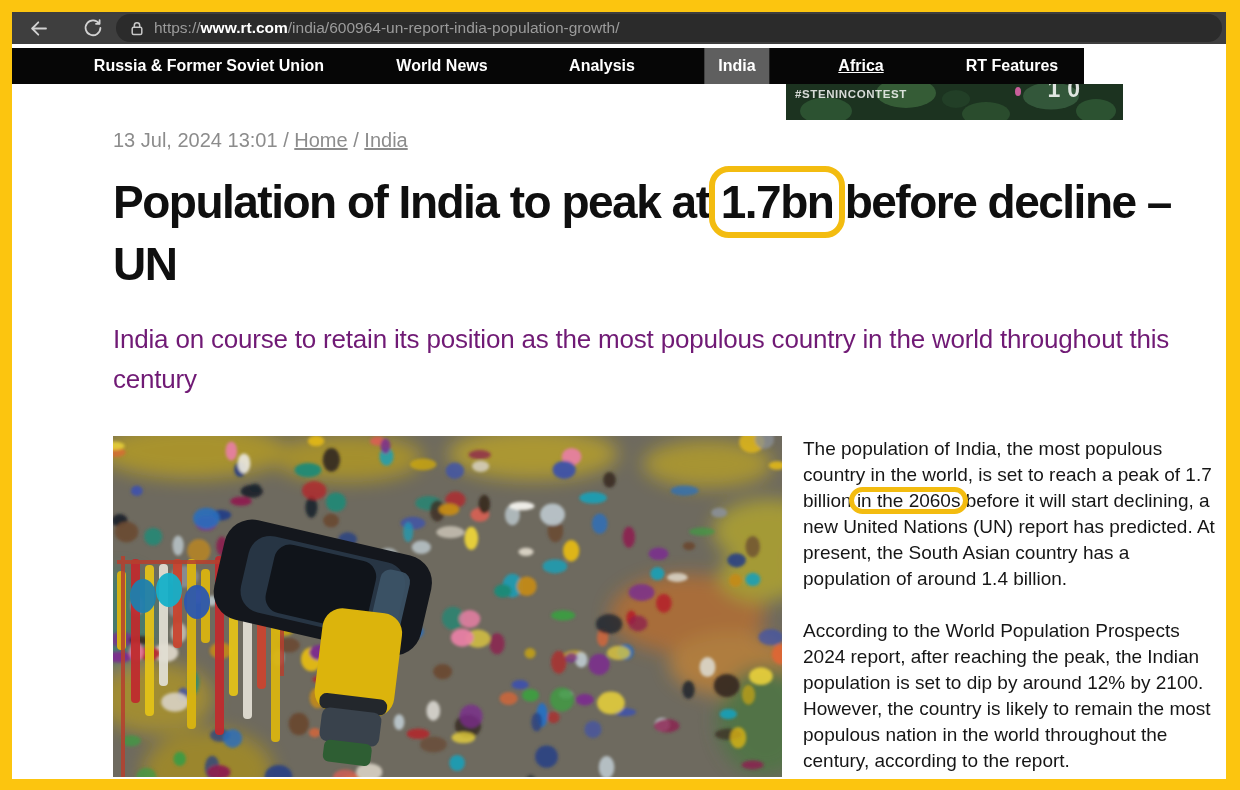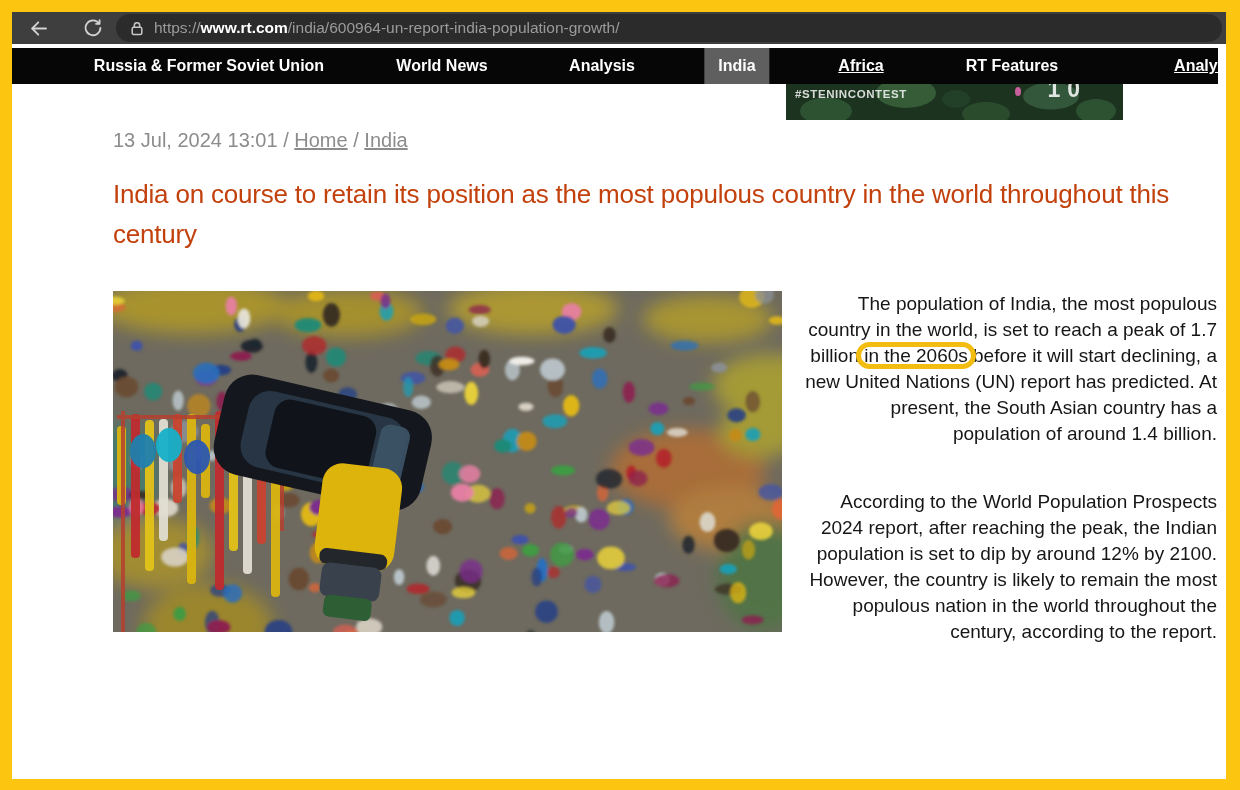--- a/index.html
+++ b/index.html
@@ -14,44 +14,44 @@
 
   
   .chrome{position:absolute;left:0;top:0;width:1214px;height:32px;background:var(--chrome);}
   .navbtn{position:absolute;top:2px;width:34px;height:28px;background:none;border:none;display:flex;align-items:center;justify-content:center;cursor:pointer;}
   .navbtn.back{left:10px;} .navbtn.reload{left:64px;}
   .urlbar{position:absolute;left:104px;right:4px;top:2px;height:28px;background:var(--urlbar);border-radius:15px;display:flex;align-items:center;padding-left:13px;gap:9px;cursor:text;}
   .url{font-size:15.5px;color:#9b9b9b;white-space:nowrap;overflow:hidden;}
   .u-domain{color:#ffffff;font-weight:600;}
 
   
-  .nav{position:absolute;left:0;top:36px;width:1206px;height:36px;background:var(--nav);}
+  .nav{position:absolute;left:0;top:36px;width:1072px;height:36px;background:var(--nav);}
   .nav a{position:absolute;transform:translateX(-50%);line-height:36px;font-size:16px;font-weight:bold;color:#fff;text-decoration:none;white-space:nowrap;}
   .nav a:nth-of-type(1){left:197px;} .nav a:nth-of-type(2){left:430px;}
   .nav a:nth-of-type(3){left:590px;} .nav a:nth-of-type(4){left:725px;}
   .nav a:nth-of-type(5){left:849px;text-decoration:underline;} .nav a:nth-of-type(6){left:1000px;}
   .nav a:nth-of-type(7){left:1195px;text-decoration:underline;}
   .nav a.active{background:var(--nav_active);padding:0 14px;}
 
   
   .banner{position:absolute;left:774px;top:72px;width:337px;height:36px;overflow:hidden;cursor:pointer;}
   .banner svg{position:absolute;inset:0;width:100%;height:100%;}
   .hashtag{position:absolute;left:9px;top:4px;font-size:11.5px;font-weight:bold;letter-spacing:.6px;color:rgba(255,255,255,.82);}
   .partial{position:absolute;right:36px;top:-8px;font-size:23px;font-weight:bold;letter-spacing:7px;color:rgba(255,255,255,.85);}
 
   
   .article{position:absolute;left:101px;top:118px;width:1113px;}
   .crumbs{font-size:20px;line-height:20px;color:#8c8c8c;}
   .crumbs a{color:#8c8c8c;}
   h1{margin-top:21px;width:1092px;font-size:46px;line-height:62px;font-weight:700;letter-spacing:-1.5px;color:#0f0f0f;}
-  .standfirst{margin-top:24px;width:1070px;font-size:26px;line-height:40px;letter-spacing:-.2px;color:#c2410c;font-weight:400;}
+  .standfirst{margin-top:24px;width:1070px;font-size:26px;line-height:40px;letter-spacing:-.2px;color:#701a75;font-weight:400;}
   .cols{margin-top:37px;display:flex;gap:21px;}
   .photo{flex:none;width:669px;height:341px;overflow:hidden;background:#6e6a5f;}
-  .bodycol{width:414px;font-size:19px;line-height:26px;color:#161616;text-align:right;}
-  .bodycol p + p{margin-top:42px;}
+  .bodycol{width:414px;font-size:19px;line-height:26px;color:#161616;}
+  .bodycol p + p{margin-top:26px;}
 
   
   .ann{position:relative;}
   .ann::after{content:"";position:absolute;inset:-10px -12px;border:6px solid var(--annotation);border-radius:20px;pointer-events:none;}
   .ann.small::after{inset:-3px -8px;border-width:5px;border-radius:15px;}
 
   .icon{display:block;}
 </style>
 </head>
 <body>
@@ -108,20 +108,21 @@
 
     <article class="article">
       <div class="crumbs">
         <span>13 Jul, 2024 13:01</span>
         <span>/</span>
         <a href="#">Home</a>
         <span>/</span>
         <a href="#">India</a>
       </div>
 
+      <h1><span>Population of India to peak at </span><span class="ann">1.7bn</span><span> before decline – UN</span></h1>
 
       <p class="standfirst">India on course to retain its position as the most populous country in the world throughout this century</p>
 
       <div class="cols">
         <figure class="photo">
           <svg id="crowdsvg" viewBox="0 0 669 500" width="669" height="500">
             <defs>
               <filter id="blur1">
                   <feGaussianBlur stdDeviation="1.4"></feGaussianBlur>
                 </filter>

